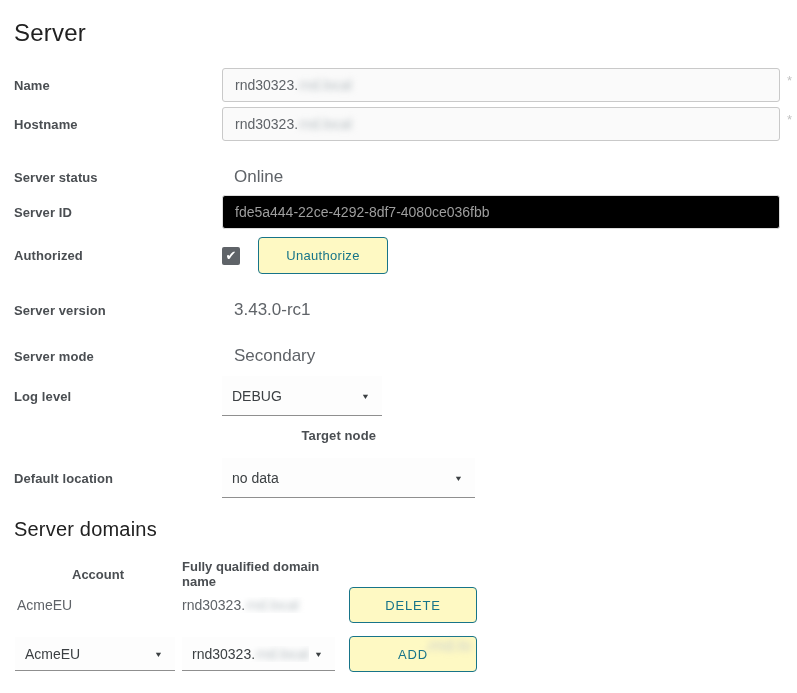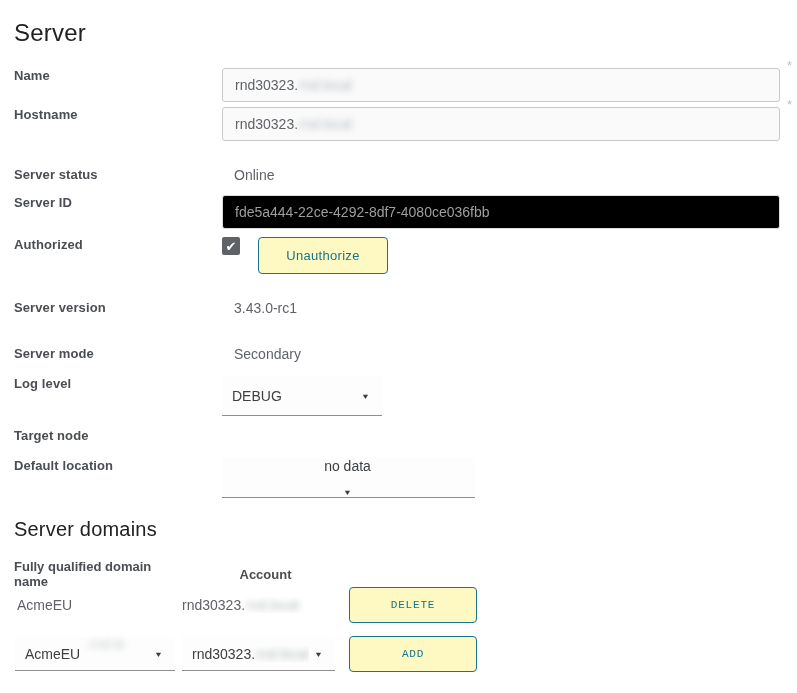--- a/index.html
+++ b/index.html
@@ -3,58 +3,58 @@
 <meta charset="utf-8">
 <style>
   * { margin: 0; padding: 0; box-sizing: border-box; }
   html, body { width: 797px; height: 693px; background: #ffffff; overflow: hidden; }
   body { font-family: "Liberation Sans", sans-serif; color: #3c4043; }
 
   .page { padding: 18px 0 0 14px; width: 797px; }
 
   h1.page-title { font-size: 24px; font-weight: 400; color: #212121; line-height: 30px; letter-spacing: .2px; }
 
-  .form-row { display: flex; align-items: flex-start; }
+  .form-row { display: flex; align-items: center; }
   .form-label { width: 208px; flex: 0 0 208px; font-size: 13px; font-weight: 700; color: #4a4e52; letter-spacing: .1px; }
 
   
   .textbox {
     width: 558px; height: 34px; border: 1px solid #c9c9c9; border-radius: 3px;
     background: #fafafa; display: flex; align-items: center; padding: 0 12px;
     font-size: 14px; color: #5f6368; white-space: nowrap; overflow: hidden;
   }
   .textbox.disabled { border-color: #dcdcdc; background: #000000; color: #9e9e9e; }
   .redacted { filter: blur(3px); color: #b4bcc0; margin-left: 1px; user-select: none; }
   .redacted.dim { color: #c8cdd0; }
   .required-mark { color: #c2c2c2; font-size: 13px; margin-left: 7px; margin-top: -10px; }
 
-  .plain-value { font-size: 14px; color: #5f6368; }
+  .plain-value { font-size: 17px; color: #5f6368; }
 
   
   .checkbox { width: 18px; height: 18px; background: #5f6368; border-radius: 2px;
     display: flex; align-items: center; justify-content: center;
     color: #ffffff; font-size: 13px; line-height: 1; margin-right: 18px; cursor: pointer; }
 
   
   .btn {
     min-width: 130px; height: 37px; background: #fef9c3; border: 1px solid var(--accent);
     border-radius: 4px; color: var(--accent); font-size: 13px; font-family: "Liberation Sans", sans-serif;
     cursor: pointer; letter-spacing: .3px;
   }
-  .btn.upper { text-transform: uppercase; letter-spacing: .8px; font-size: 11px; width: 128px; height: 36px; min-width: 128px; font-family: Liberation Mono, monospace; }
+  .btn.upper { text-transform: uppercase; letter-spacing: .8px; font-size: 13px; width: 128px; height: 36px; min-width: 128px; }
 
   
   .select {
     display: flex; align-items: center; justify-content: space-between;
     border-bottom: 1px solid #8f8f8f; height: 40px; padding: 0 12px 0 10px;
     font-size: 14px; color: #3c4043; cursor: pointer; background: linear-gradient(#fdfdfd,#fdfdfd);
   }
   .select .arrow { font-size: 9px; color: #3c4043; transform: scaleY(0.85); }
   .select.w160 { width: 160px; }
-  .select.w253 { width: 253px; flex-direction: column; }
+  .select.w253 { width: 253px; }
   .select.w153 { width: 153px; }
   .select.short { height: 34px; }
 
   
   h2.section-title { font-size: 20px; font-weight: 400; color: #212121; letter-spacing: .2px; }
 
   
   .domains-grid { display: grid; grid-template-columns: 168px 167px 140px; align-items: center; }
   .th { font-size: 13px; font-weight: 700; color: #4a4e52; }
   .th.center { text-align: center; }
@@ -139,22 +139,22 @@
     <span class="form-label">Default location</span>
     <div class="select w253">
       <span>no data</span>
       <span class="arrow">▼</span>
     </div>
   </div>
 
   <h2 class="section-title mt20">Server domains</h2>
 
   <div class="domains-grid mt18" style="height:24px">
+    <span class="th center">Account</span>
     <span class="th">Fully qualified domain name</span>
-    <span class="th center">Account</span>
     <span></span>
   </div>
 
   <div class="domains-grid" style="height:44px">
     <span class="cell account">AcmeEU</span>
     <span class="cell fqdn"><span>rnd30323.</span><span class="redacted">rnd.local</span></span>
     <button class="btn upper">DELETE</button>
   </div>
 
   <div class="domains-grid mt8" style="height:38px">

